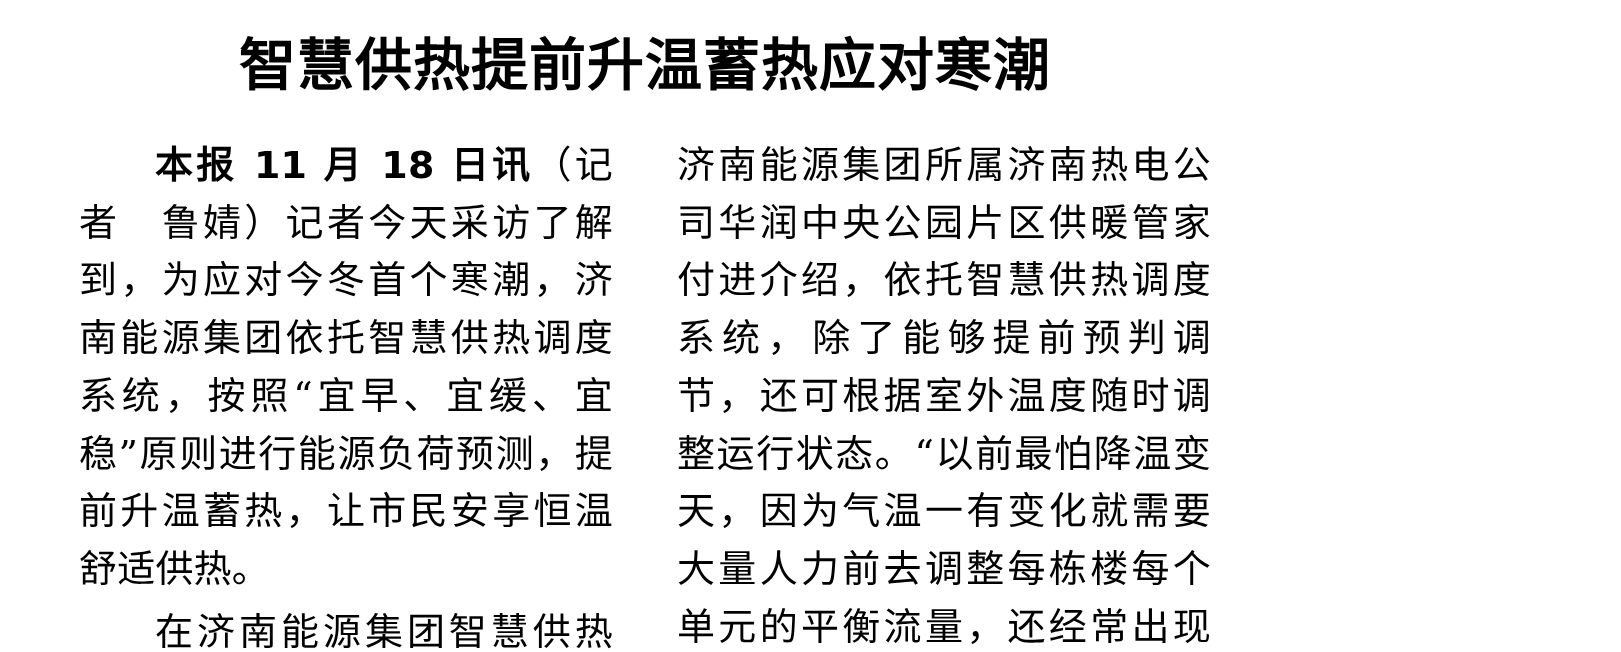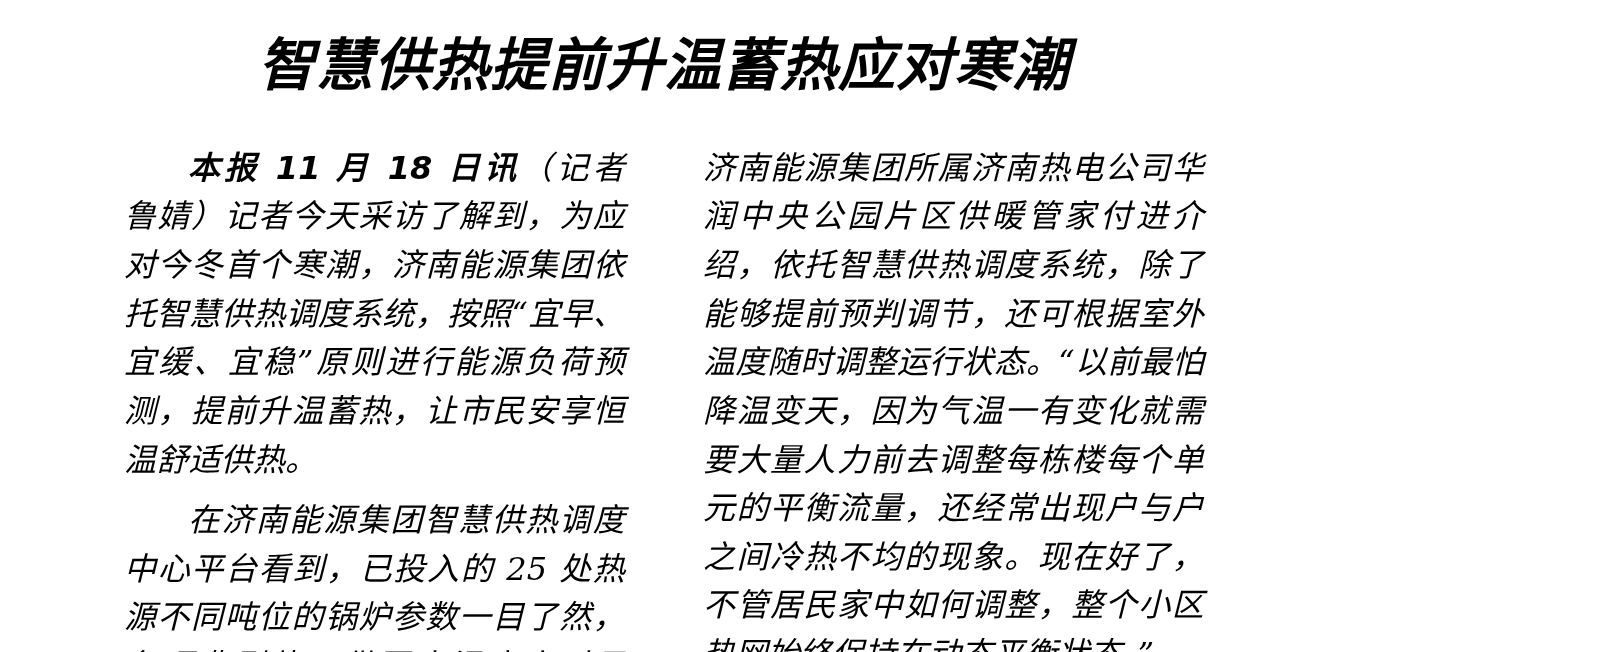--- a/index.html
+++ b/index.html
@@ -12,22 +12,21 @@
     height: 652px;
     font-family: "DejaVu Serif", "Liberation Serif", serif;
     color: #000000;
     overflow: hidden;
   }
   .page {
     position: relative;
     width: 1294px;
     height: 652px;
     box-sizing: border-box;
-    padding: 34px 78px 0 112px;
-    font-style: italic;
+    padding: 34px 78px 0 74px;
   }
   .headline {
     text-align: center;
     font-family: "DejaVu Sans", "Liberation Sans", sans-serif;
     font-weight: 700;
     font-size: 57px;
     line-height: 1.12;
     letter-spacing: 1px;
     margin: 0 0 34px 0;
     white-space: nowrap;
@@ -35,22 +34,22 @@
   .columns {
     display: flex;
     gap: 54px;
     align-items: flex-start;
   }
   .column {
     flex: 1 1 0;
     min-width: 0;
   }
   .para {
-    margin: 12px;
-    font-size: 32px;
+    margin: 5px;
+    font-size: 38px;
     line-height: 1.52;
     text-align: justify;
     text-justify: inter-ideograph;
     text-indent: 2em;
     letter-spacing: 0.2px;
   }
   .para.no-indent {
     text-indent: 0;
   }
   .lead {

